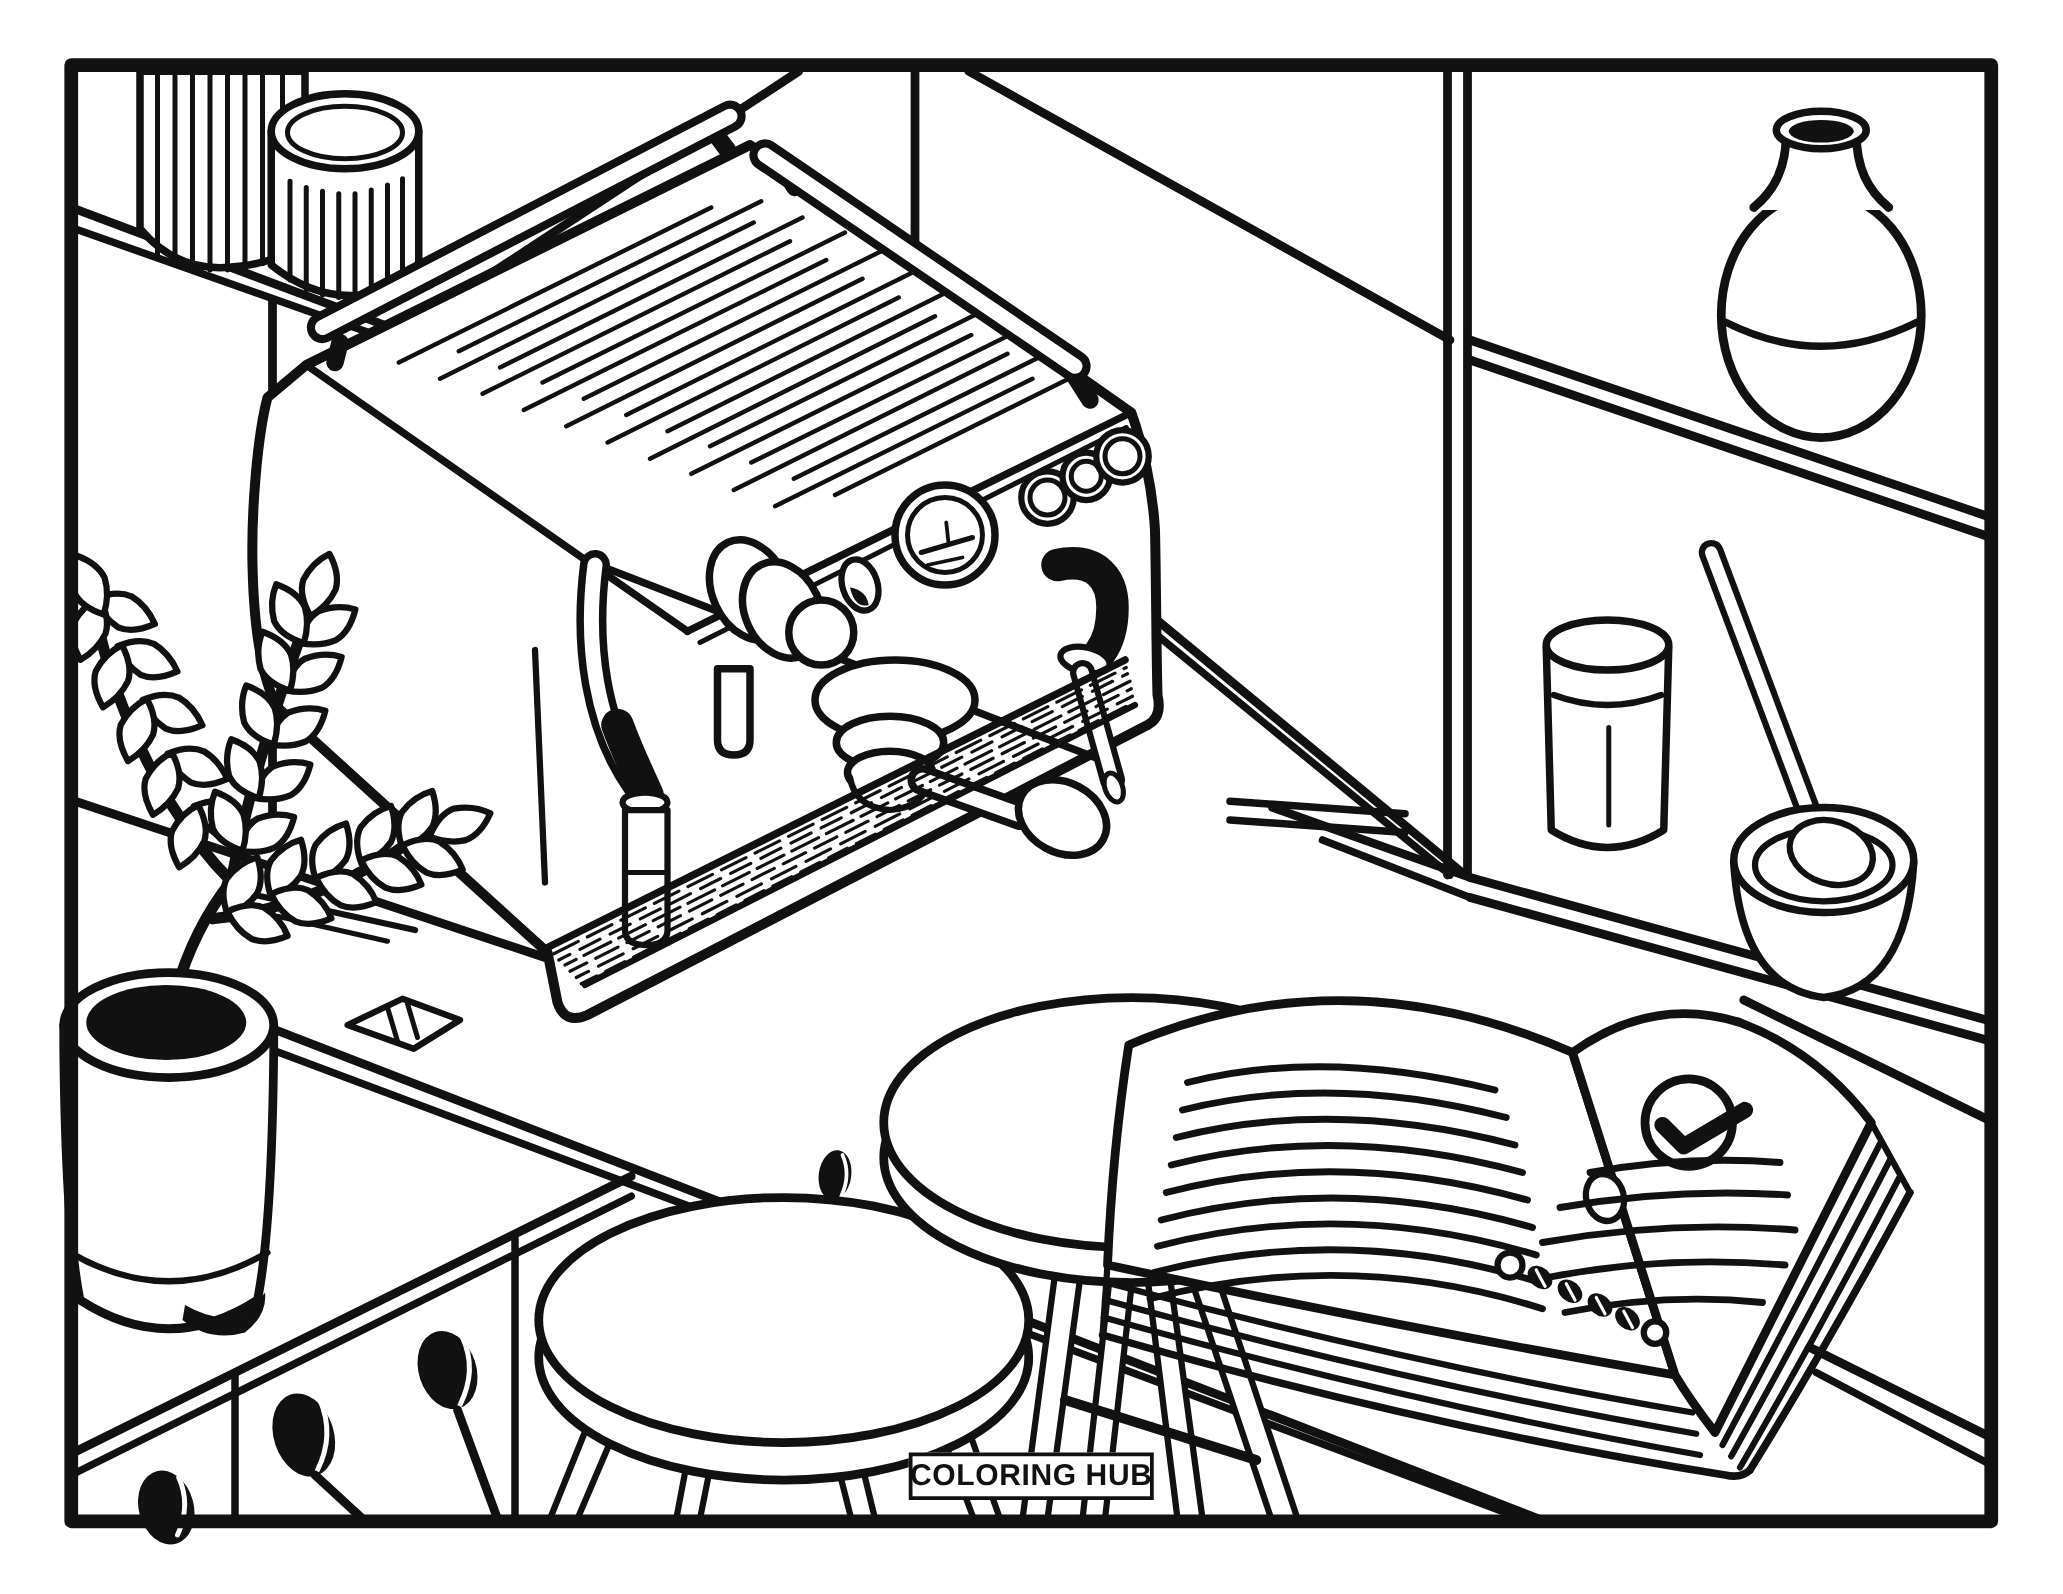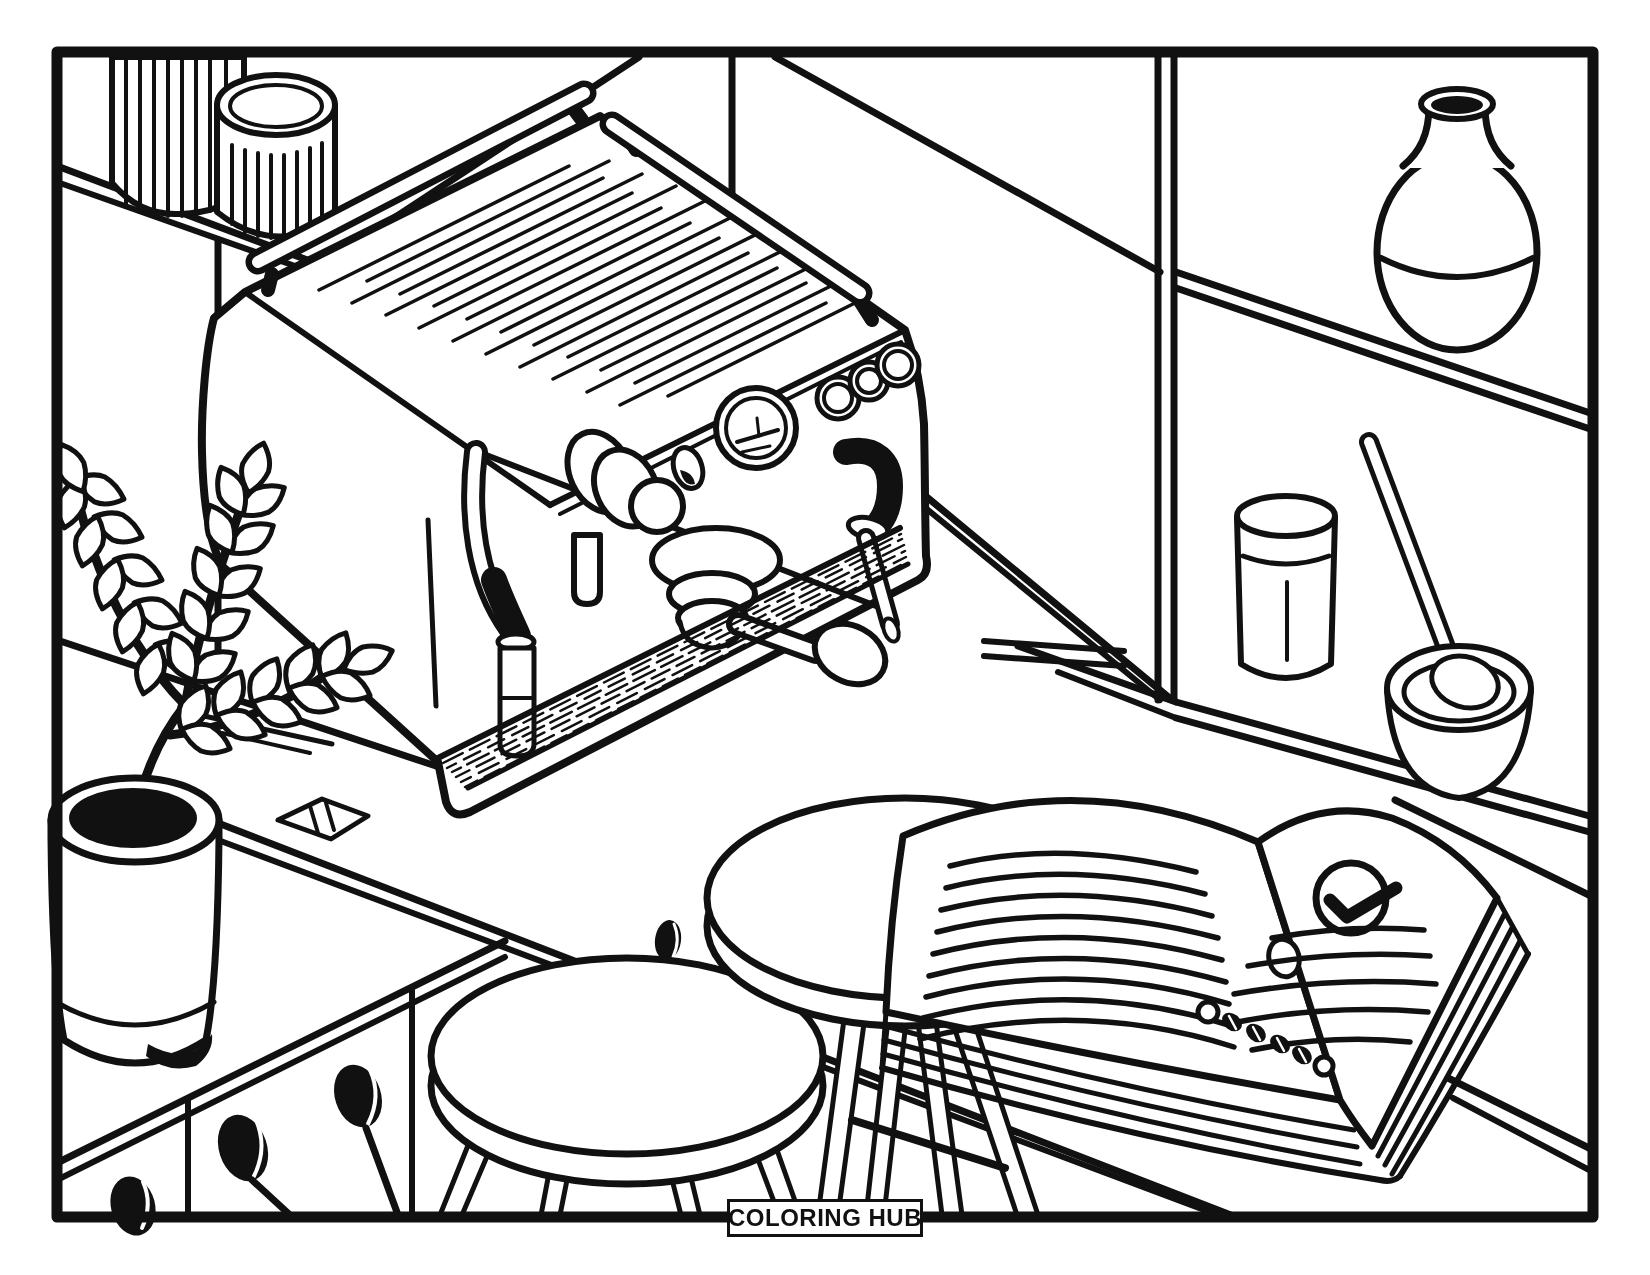--- a/index.html
+++ b/index.html
@@ -3,21 +3,21 @@
 <meta charset="utf-8">
 <style>
   html,body{margin:0;padding:0;background:#ffffff;}
   .page{position:relative;width:1650px;height:1275px;background:#ffffff;overflow:hidden;
         font-family:"Liberation Sans", sans-serif;}
   .art{position:absolute;inset:0;}
   .art *{stroke-linecap:round;stroke-linejoin:round;}
   .ln{fill:none;stroke:#111111;}
   .wh{fill:#ffffff;stroke:#111111;}
   .bk{fill:#111111;stroke:none;}
-  .wmk{position:absolute;left:727px;top:1199px;width:196px;height:38px;
+  .wmk{position:absolute;left:727px;top:1162px;width:196px;height:38px;
        background:#ffffff;border:3px solid #111111;display:flex;align-items:center;justify-content:center;
        box-sizing:border-box;}
   .wmk span{font-weight:bold;font-size:24px;letter-spacing:0.5px;color:#111111;white-space:nowrap;}
 </style>
 </head>
 <body>
 
 <div class="page">
 <svg class="art" viewBox="0 0 1650 1275" aria-hidden="false">
 

